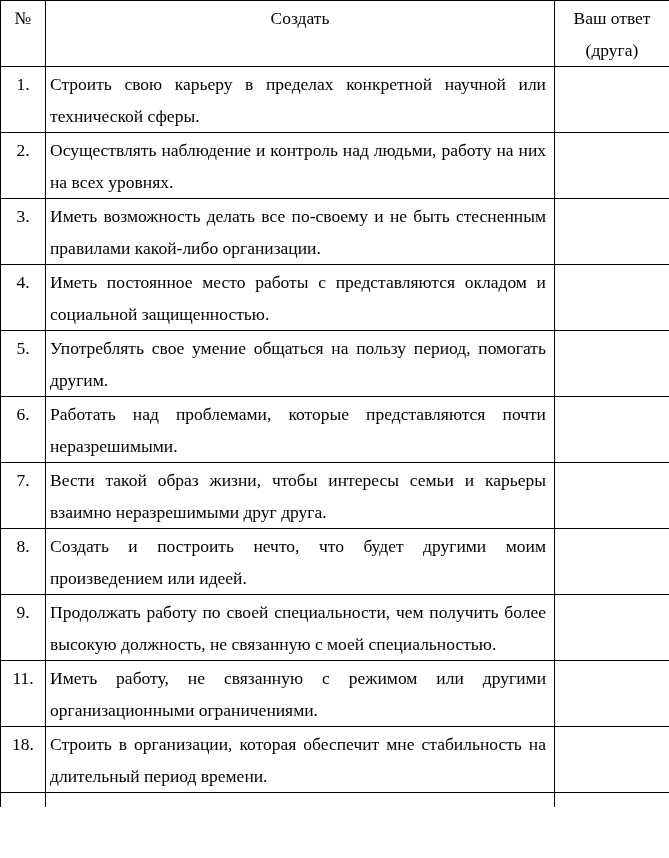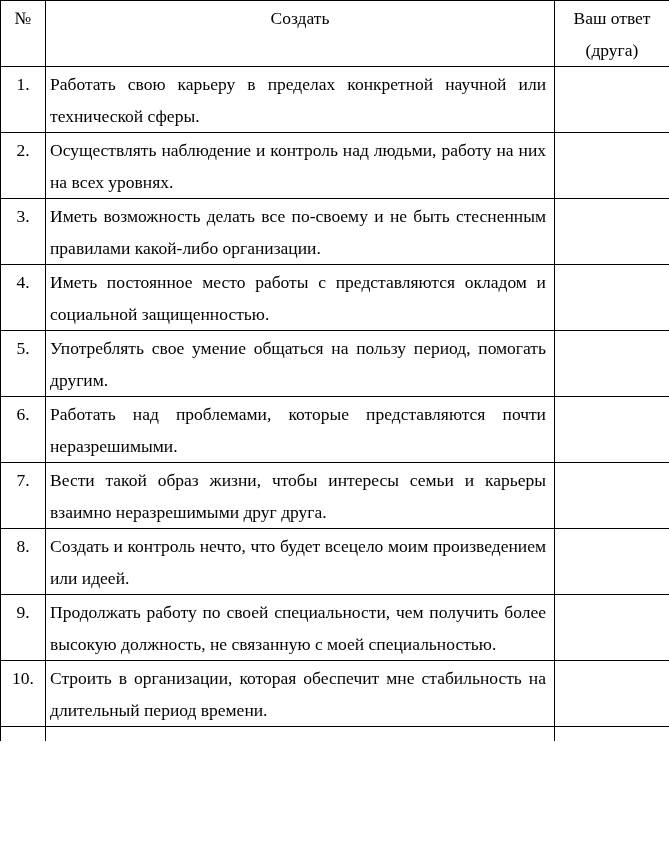--- a/index.html
+++ b/index.html
@@ -72,21 +72,21 @@
         <th>Создать</th>
         <th>
           <div>Ваш ответ</div>
           <div>(друга)</div>
         </th>
       </tr>
     </thead>
     <tbody id="rows">
         <tr>
     <td class="cell-num">1.</td>
-    <td class="cell-question">Работать свою карьеру в пределах конкретной научной или технической сферы.</td>
+    <td class="cell-question">Строить свою карьеру в пределах конкретной научной или технической сферы.</td>
     <td class="cell-answer"></td>
   </tr>
         <tr>
     <td class="cell-num">2.</td>
     <td class="cell-question">Осуществлять наблюдение и контроль над людьми, работу на них на всех уровнях.</td>
     <td class="cell-answer"></td>
   </tr>
         <tr>
     <td class="cell-num">3.</td>
     <td class="cell-question">Иметь возможность делать все по-своему и не быть стесненным правилами какой-либо организации.</td>
@@ -107,30 +107,35 @@
     <td class="cell-question">Работать над проблемами, которые представляются почти неразрешимыми.</td>
     <td class="cell-answer"></td>
   </tr>
         <tr>
     <td class="cell-num">7.</td>
     <td class="cell-question">Вести такой образ жизни, чтобы интересы семьи и карьеры взаимно неразрешимыми друг друга.</td>
     <td class="cell-answer"></td>
   </tr>
         <tr>
     <td class="cell-num">8.</td>
-    <td class="cell-question">Создать и контроль нечто, что будет всецело моим произведением или идеей.</td>
+    <td class="cell-question">Создать и построить нечто, что будет другими моим произведением или идеей.</td>
     <td class="cell-answer"></td>
   </tr>
         <tr>
     <td class="cell-num">9.</td>
     <td class="cell-question">Продолжать работу по своей специальности, чем получить более высокую должность, не связанную с моей специальностью.</td>
     <td class="cell-answer"></td>
   </tr>
         <tr>
-    <td class="cell-num">10.</td>
+    <td class="cell-num">11.</td>
+    <td class="cell-question">Иметь работу, не связанную с режимом или другими организационными ограничениями.</td>
+    <td class="cell-answer"></td>
+  </tr>
+        <tr>
+    <td class="cell-num">18.</td>
     <td class="cell-question">Строить в организации, которая обеспечит мне стабильность на длительный период времени.</td>
     <td class="cell-answer"></td>
   </tr>
         <tr class="partial-row">
     <td class="cell-num"></td>
     <td class="cell-question"></td>
     <td class="cell-answer"></td>
   </tr>
       </tbody>
   </table>

